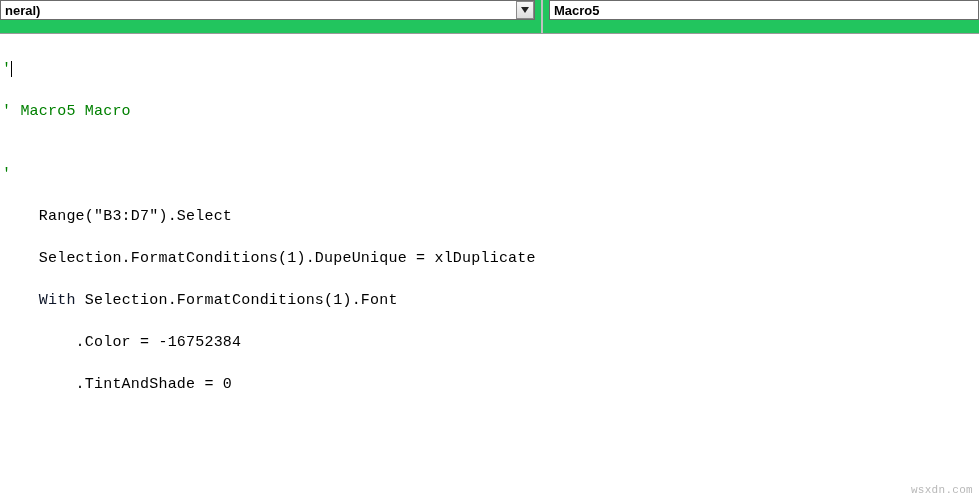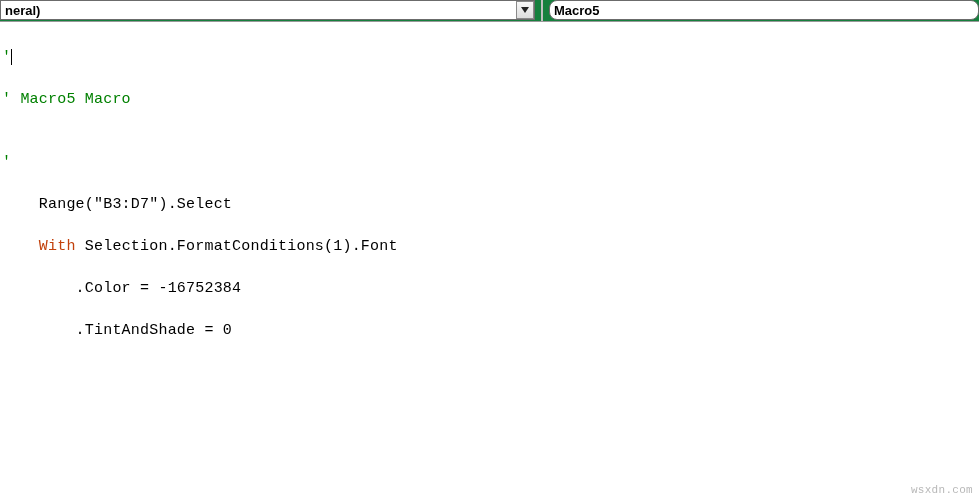--- a/index.html
+++ b/index.html
@@ -7,41 +7,40 @@
       font-family: "Consolas", "Courier New", monospace;
       font-size: 15px;
       background: #fff;
       width: 979px;
       height: 500px;
       overflow: hidden;
       position: relative;
     }
     .toolbar {
       display: flex;
-      height: 22px;
-      background: #15803d;
+      height: 34px;
+      background: #22c55e;
       border-bottom: 1px solid #999;
     }
     .dropdown {
       display: flex;
       align-items: center;
       background: #fff;
       border: 1px solid #6b6b6b;
       height: 20px;
       font-family: Arial, sans-serif;
       font-size: 13px;
       font-weight: bold;
     }
     .dropdown.left {
       flex: 0 0 535px;
       margin-right: 6px;
     }
     .dropdown.right {
       flex: 1;
-      border-radius: 8px;
     }
     .dropdown-text {
       flex: 1;
       padding: 0 4px;
       white-space: nowrap;
       overflow: hidden;
     }
     .dropdown-btn {
       width: 18px;
       height: 18px;
@@ -54,21 +53,21 @@
     }
     .dropdown-btn svg { width: 8px; height: 6px; }
     .code-area {
       padding: 4px 2px 4px 2px;
       white-space: pre;
       line-height: 21px;
       letter-spacing: 0.2px;
     }
     .ln { display: block; }
     .tok-comment { color: #008000; }
-    .tok-keyword { color: #c2410c; }
+    .tok-keyword { color: #0f172a; }
     .tok-text { color: #000; }
     .cursor-caret {
       display:inline-block;
       width:1px;
       height:16px;
       background:#000;
       vertical-align:middle;
     }
     .watermark {
       position: absolute;
@@ -101,20 +100,21 @@
     <span class="dropdown-text">Macro5</span>
   </div>
 </div>
 
 <div class="code-area">
 <span class="ln"><span class="tok-comment">'</span><span class="cursor-caret"></span></span>
 <span class="ln"><span class="tok-comment">'</span><span class="tok-comment"> Macro5 Macro</span></span>
 <span class="ln"><span class="tok-text"></span></span>
 <span class="ln"><span class="tok-comment">'</span></span>
 <span class="ln"><span class="tok-text">    Range("B3:D7").Select</span></span>
+<span class="ln"><span class="tok-text">    Selection.FormatConditions(1).DupeUnique = xlDuplicate</span></span>
 <span class="ln"><span class="tok-keyword">    With</span><span class="tok-text"> Selection.FormatConditions(1).Font</span></span>
 <span class="ln"><span class="tok-text">        .Color = -16752384</span></span>
 <span class="ln"><span class="tok-text">        .TintAndShade = 0</span></span>
 
 
 
 
 
 
 

